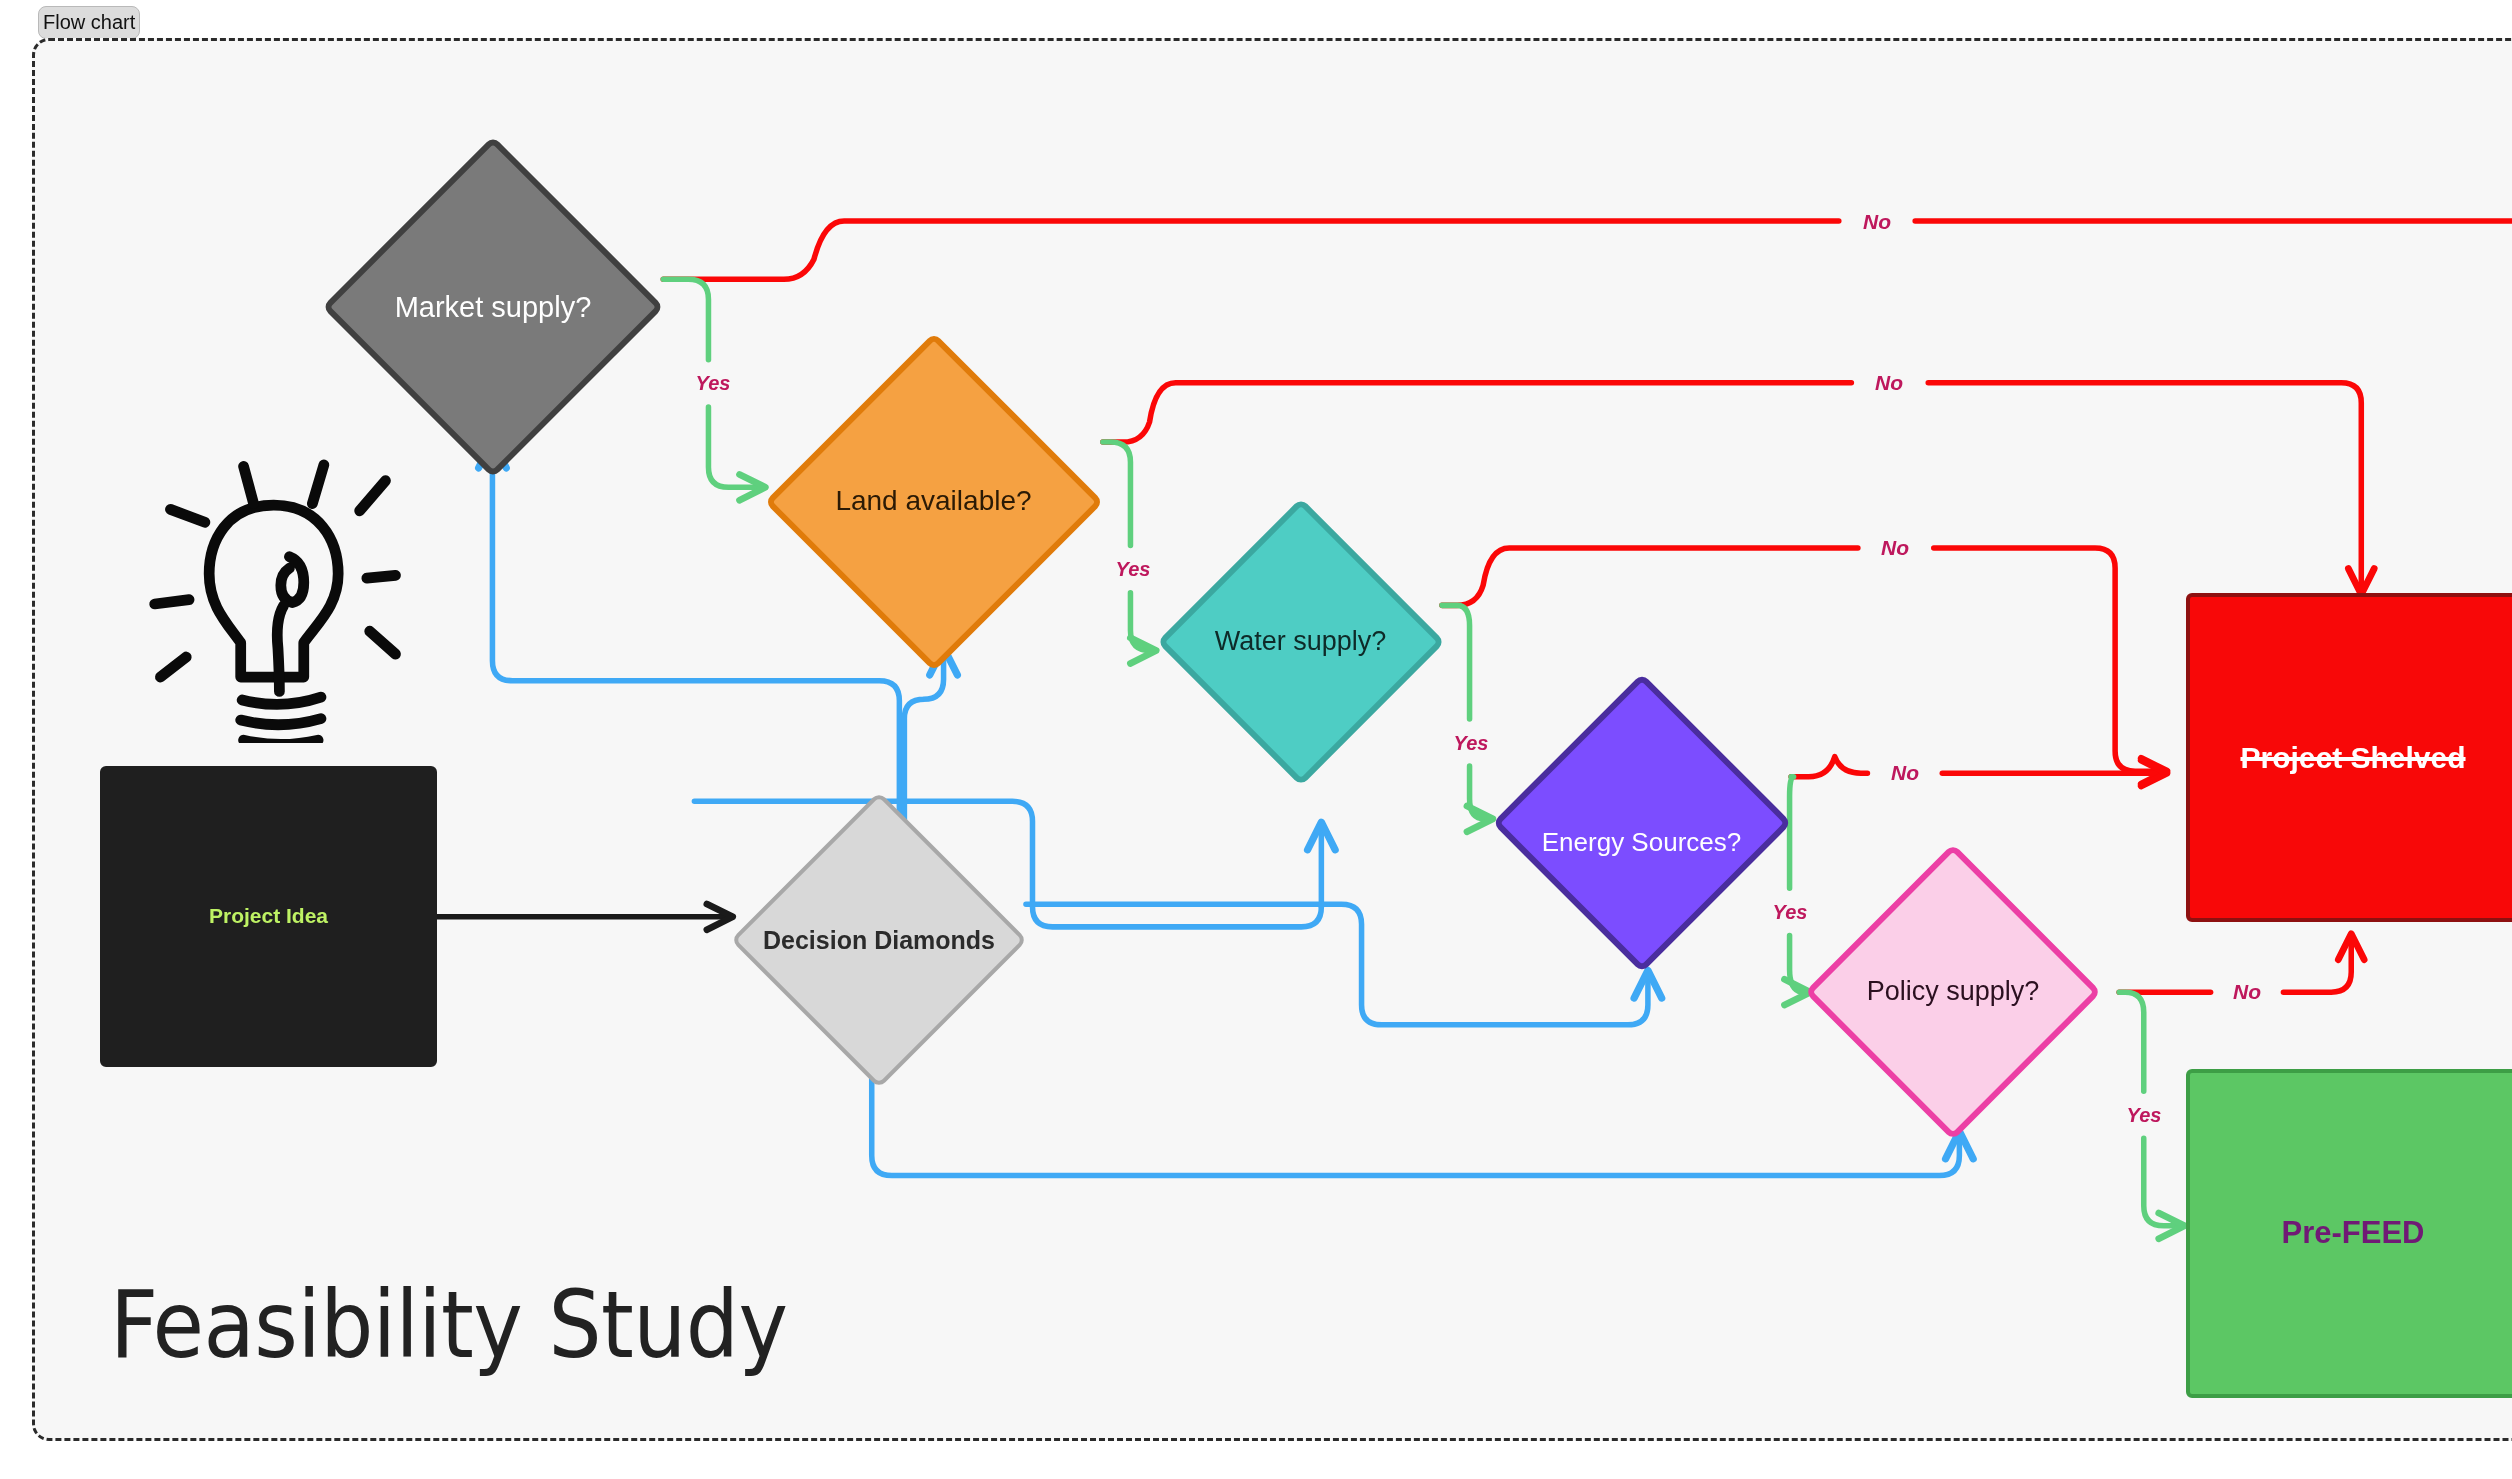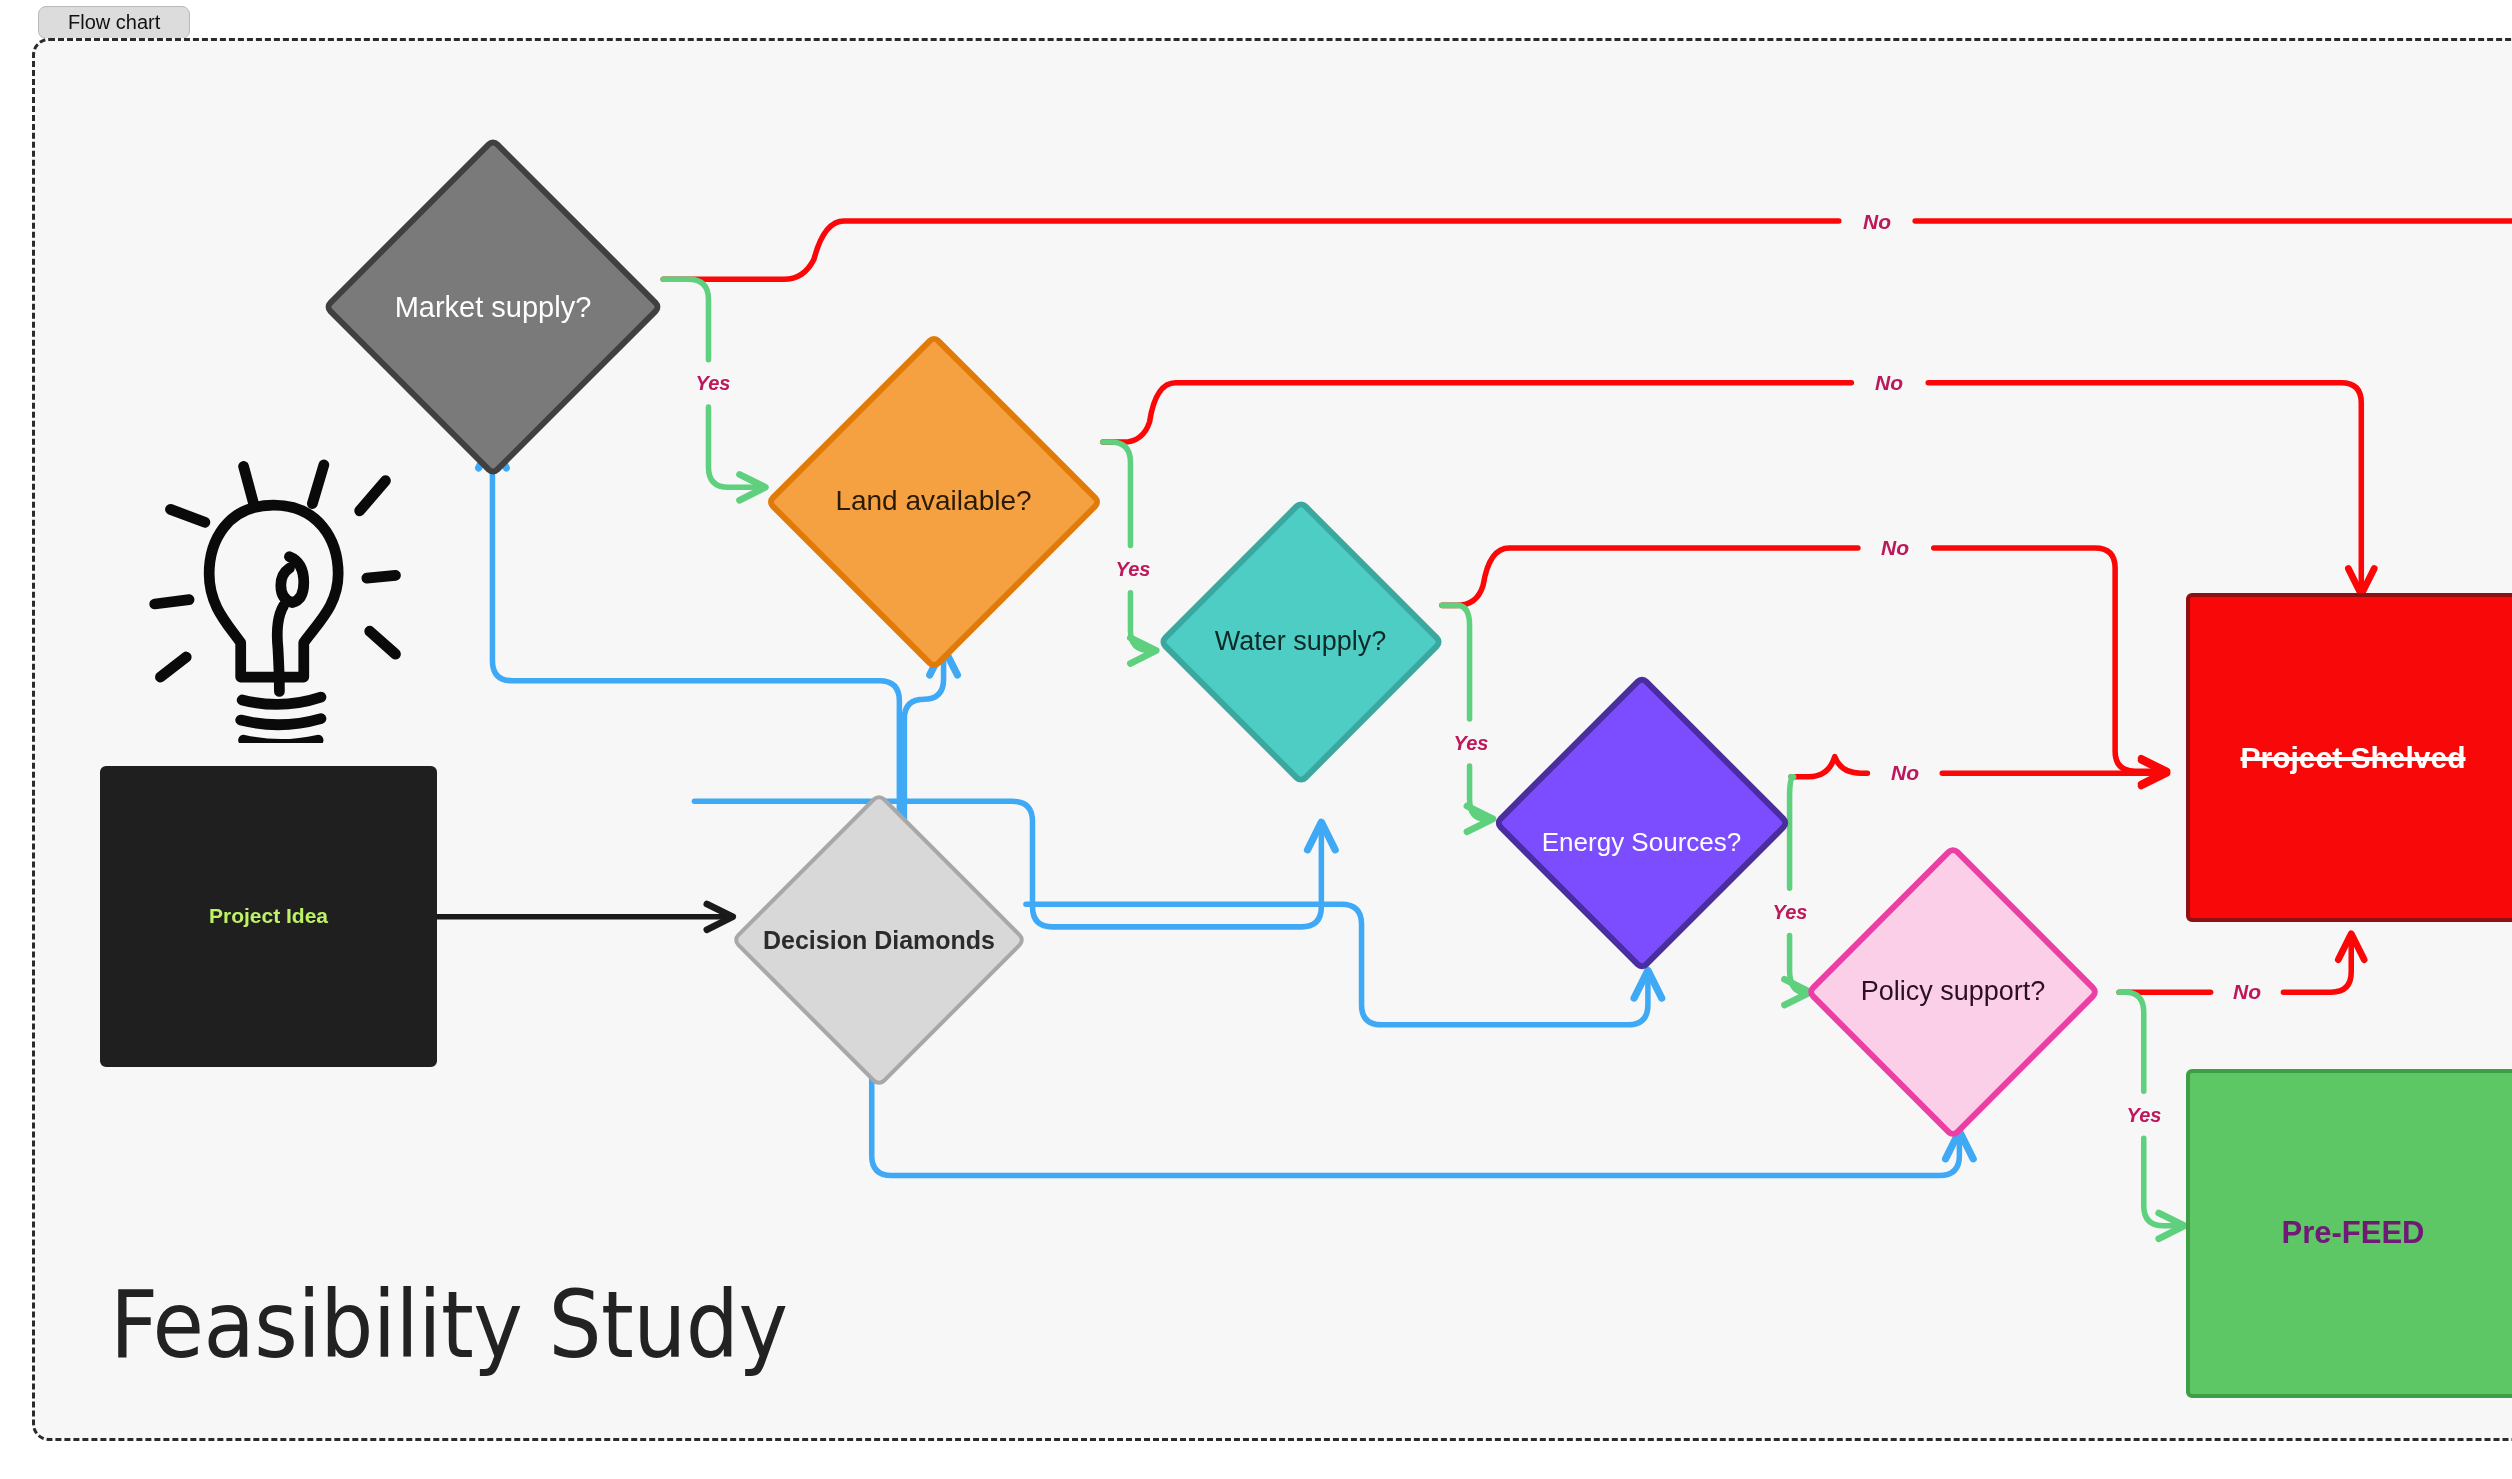--- a/index.html
+++ b/index.html
@@ -3,21 +3,21 @@
 <meta charset="utf-8">
 <style>
   html,body{margin:0;padding:0;background:#ffffff;}
   body{font-family:"Liberation Sans","DejaVu Sans",sans-serif;}
   #stage{position:relative;width:2701px;height:1479px;background:#ffffff;overflow:hidden;}
 
   
   .tab{
     position:absolute;left:38px;top:6px;
     background:#dcdcdc;border:0.5px solid #b9b9b9;border-radius:8px;
-    padding:4px 29px;font-size:20px;color:#111;line-height:1.15;
+    padding:4px 4px;font-size:20px;color:#111;line-height:1.15;
     white-space:nowrap;
   }
 
   
   .canvas{
     position:absolute;left:32px;top:38px;
     width:2637px;height:1403px;
     background:#f7f7f7;
     border:3.5px dashed #2b2b2b;
     border-radius:17px;
@@ -185,21 +185,21 @@
     <span class="dtext" style="color:#0E2A28;font-size:27px;">Water supply?</span>
   </div>
 
   <div class="node diamond" style="left:1492px;top:673px;width:299px;height:299px;">
     <div class="dshape" style="width:212px;height:212px;background:#7C4DFF;border:6.5px solid #4A2D9E;"></div>
     <span class="dtext" style="color:#FFFFFF;font-size:26px;margin-top:40px;">Energy Sources?</span>
   </div>
 
   <div class="node diamond" style="left:1786px;top:844px;width:334px;height:296px;">
     <div class="dshape" style="width:210px;height:210px;background:#FBCFE8;border:6.5px solid #EC3FA5;"></div>
-    <span class="dtext" style="color:#2B1020;font-size:27px;">Policy support?</span>
+    <span class="dtext" style="color:#2B1020;font-size:27px;">Policy supply?</span>
   </div>
 
   <div class="node rect" style="left:2186px;top:593px;width:334px;height:329px;background:#F80808;border:4.5px solid #8E1010;">
     <span class="lbl" style="color:#FFFFFF;font-size:30px;text-decoration:line-through;text-decoration-thickness:3.5px;">Project Shelved</span>
   </div>
 
   <div class="node rect" style="left:2186px;top:1069px;width:334px;height:329px;background:#5CC764;border:4.5px solid #3D9E46;">
     <span class="lbl" style="color:#701a75;font-size:31px;">Pre-FEED</span>
   </div>
 

